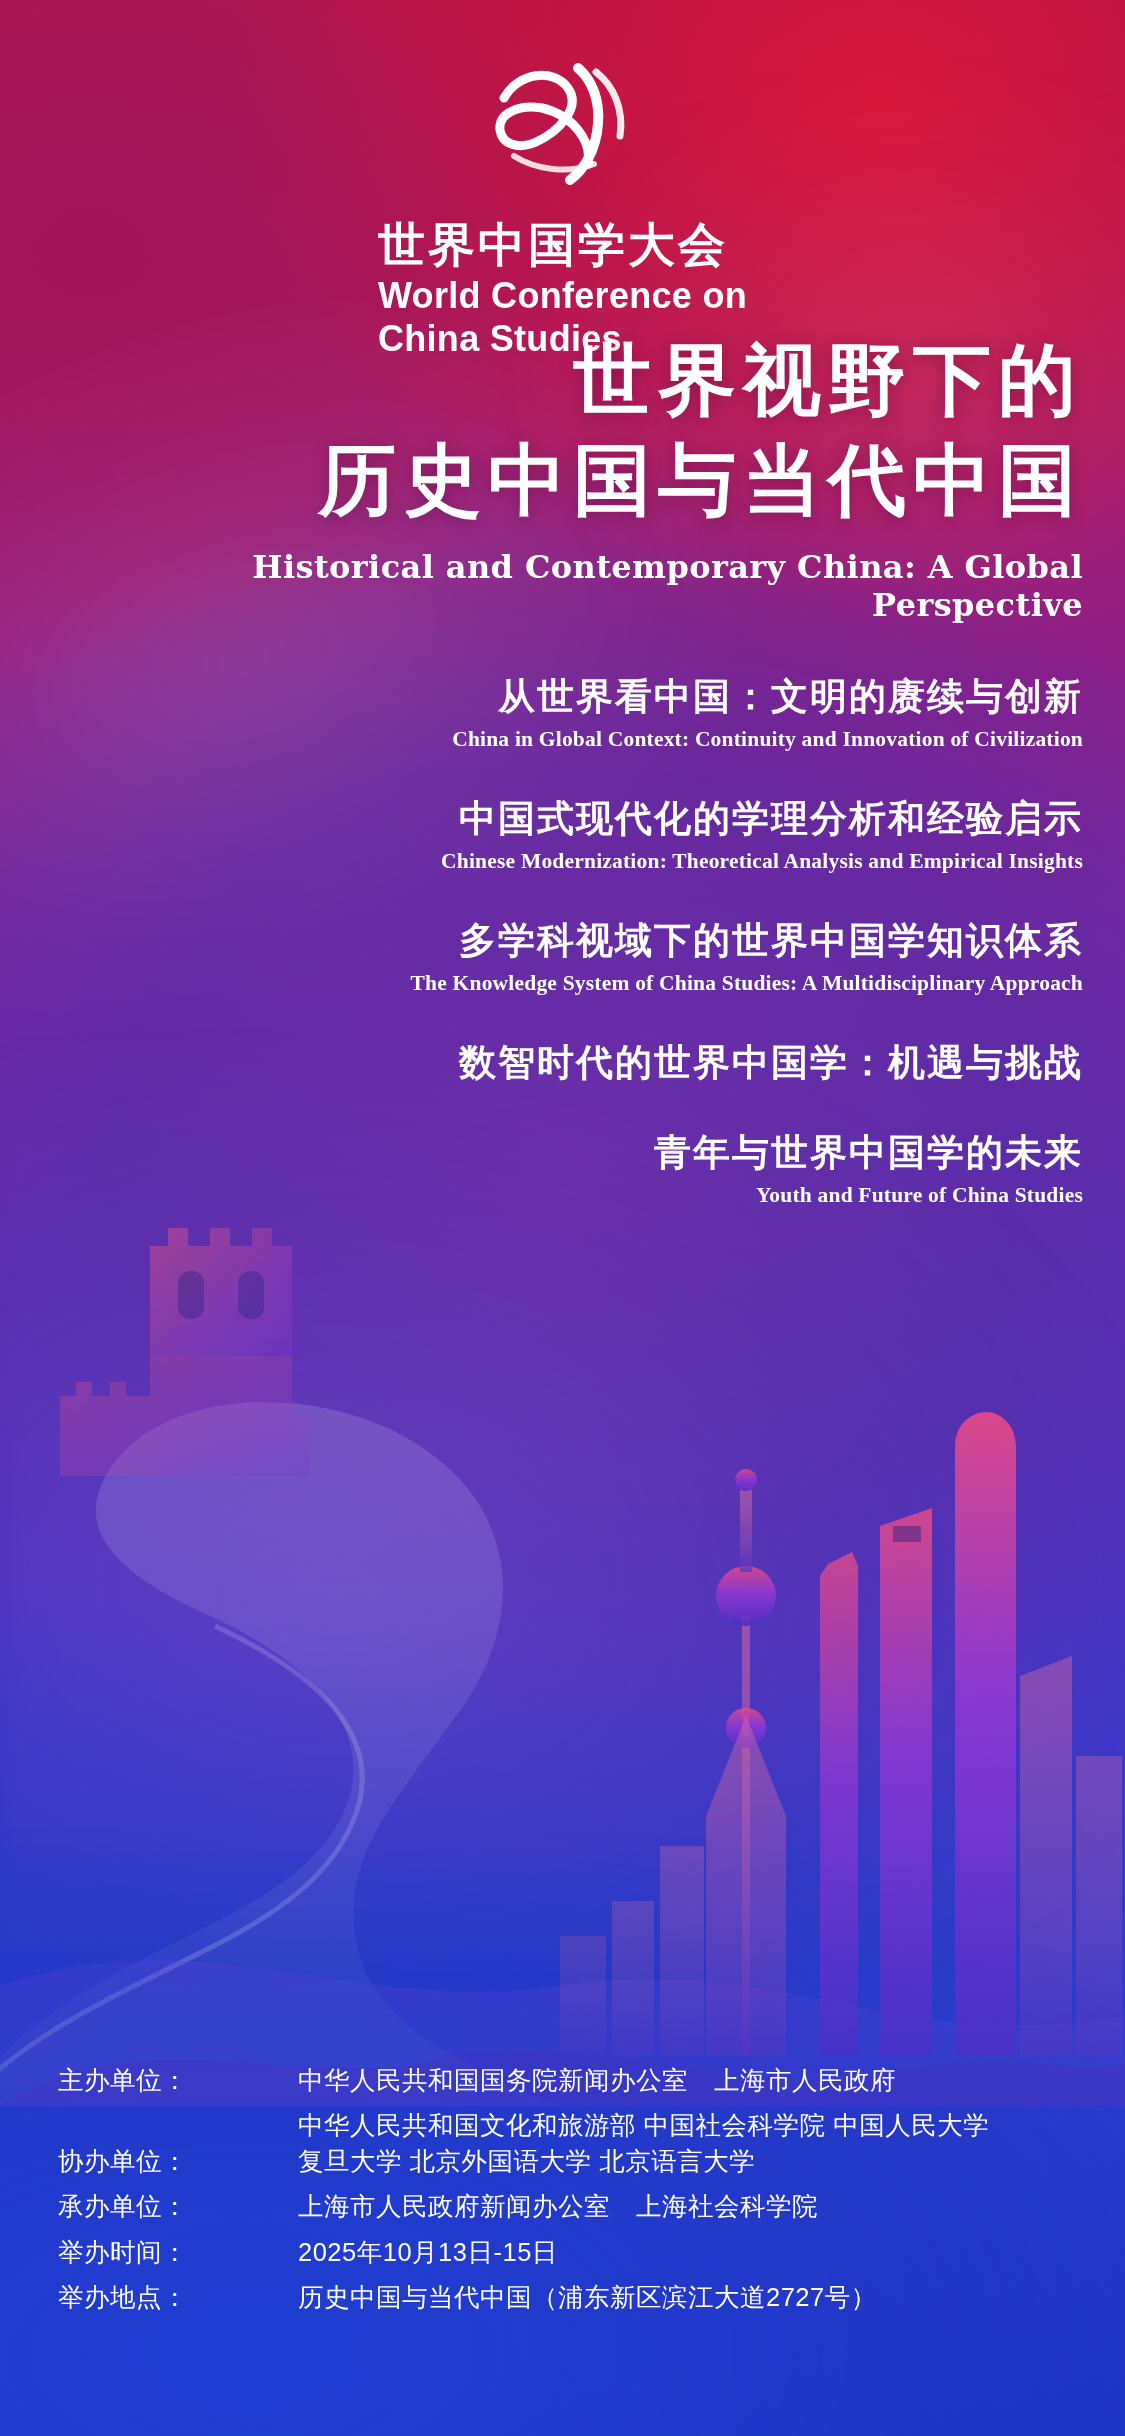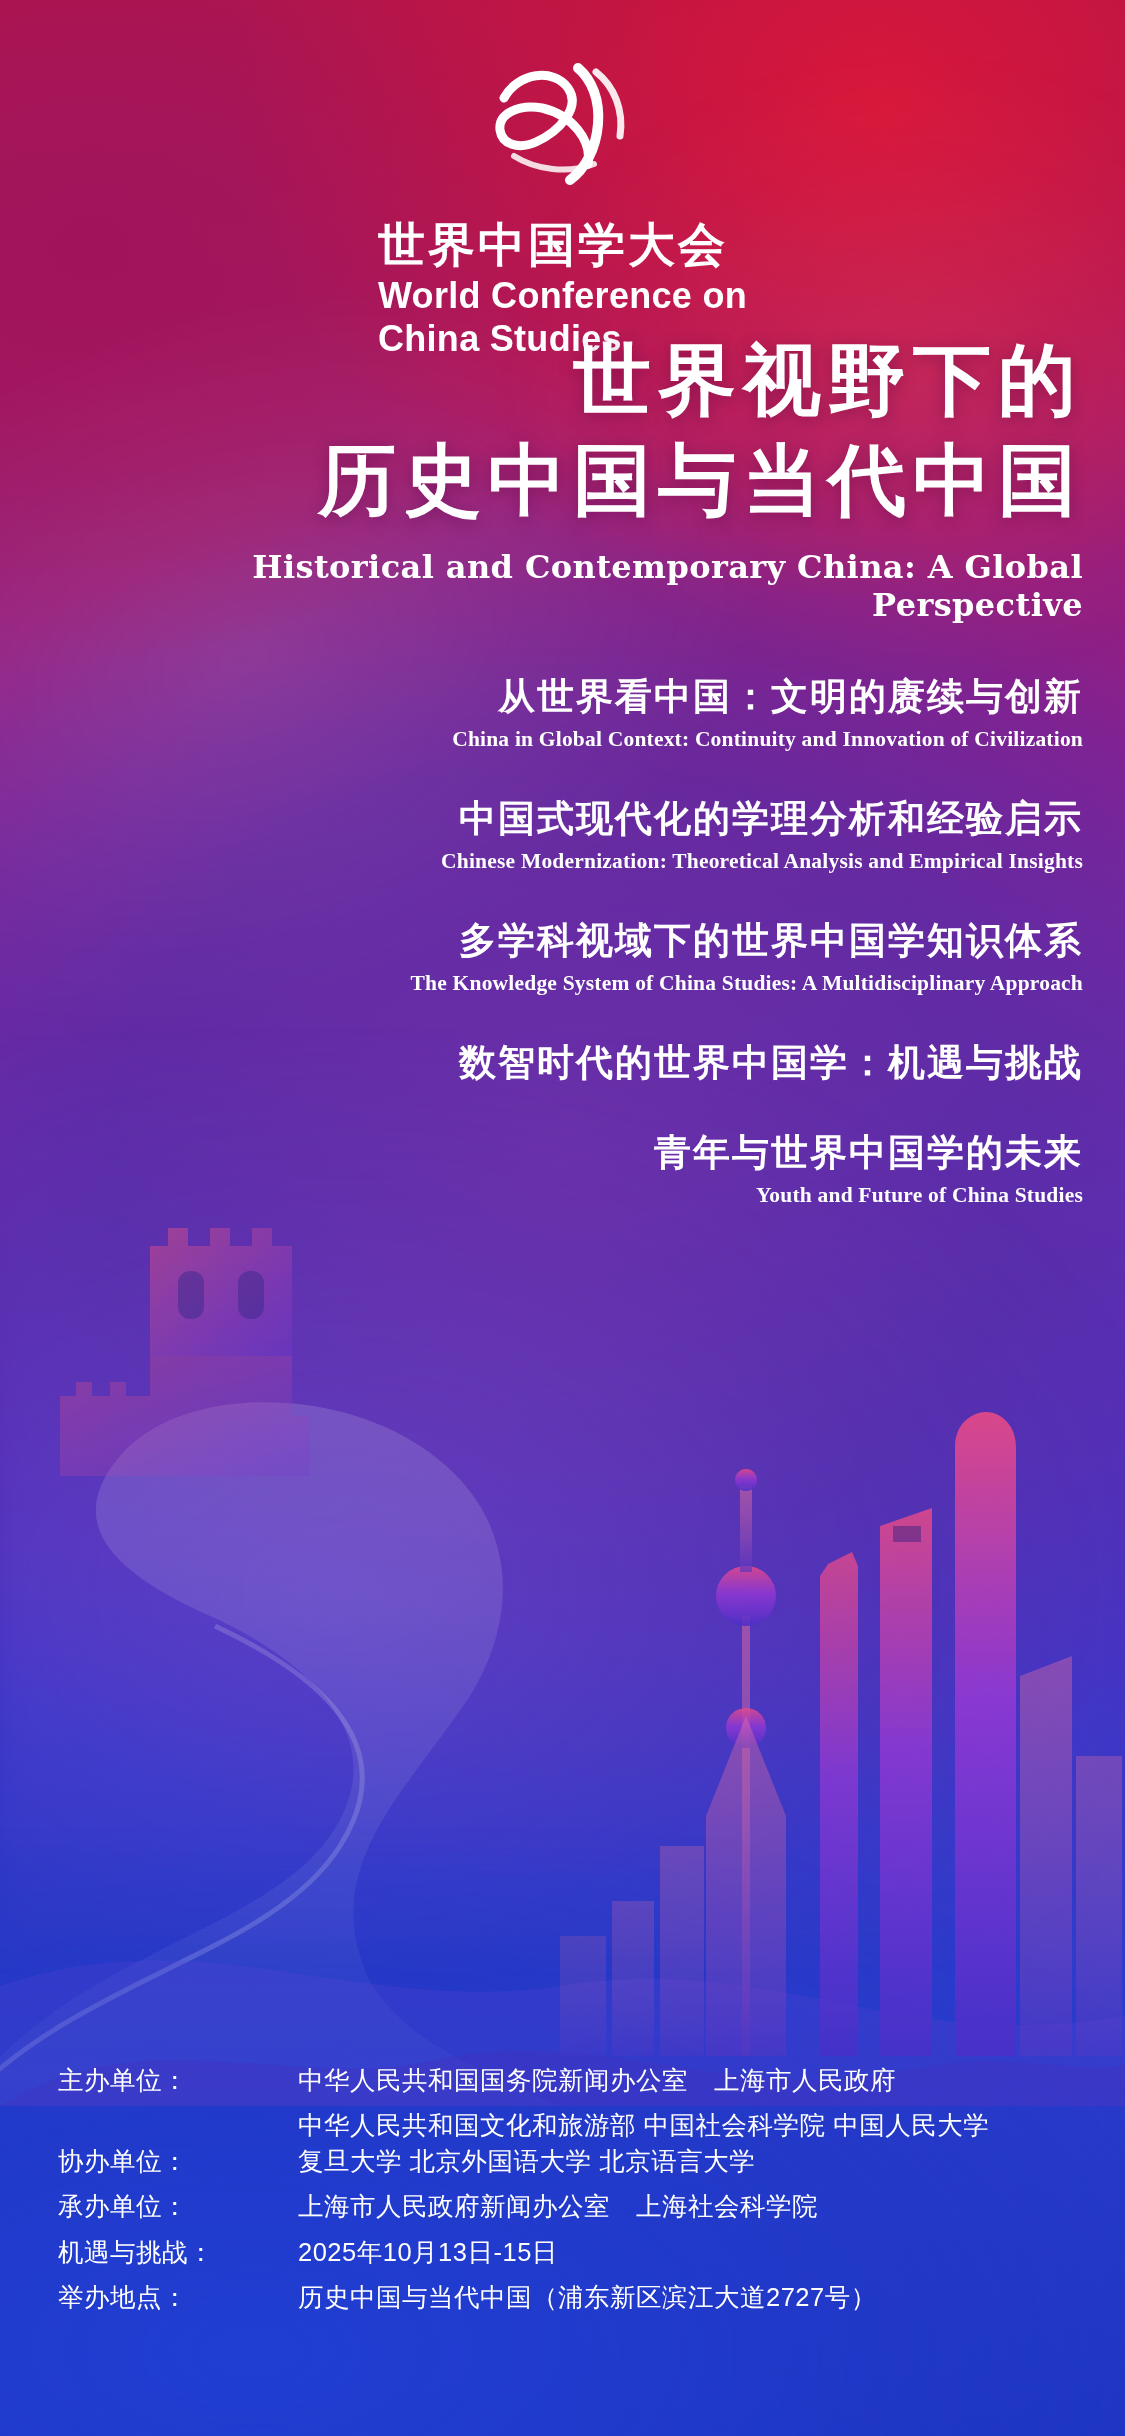--- a/index.html
+++ b/index.html
@@ -309,21 +309,21 @@
       <div class="f-value">
         <span class="sub">中华人民共和国文化和旅游部 中国社会科学院 中国人民大学</span>
         <span class="sub">复旦大学 北京外国语大学 北京语言大学</span>
       </div>
     </div>
     <div class="f-row">
       <div class="f-label">承办单位：</div>
       <div class="f-value">上海市人民政府新闻办公室　上海社会科学院</div>
     </div>
     <div class="f-row">
-      <div class="f-label">机遇与挑战：</div>
+      <div class="f-label">举办时间：</div>
       <div class="f-value">2025年10月13日-15日</div>
     </div>
     <div class="f-row">
       <div class="f-label">举办地点：</div>
       <div class="f-value">历史中国与当代中国（浦东新区滨江大道2727号）</div>
     </div>
   </div>
 
 </div>
 

